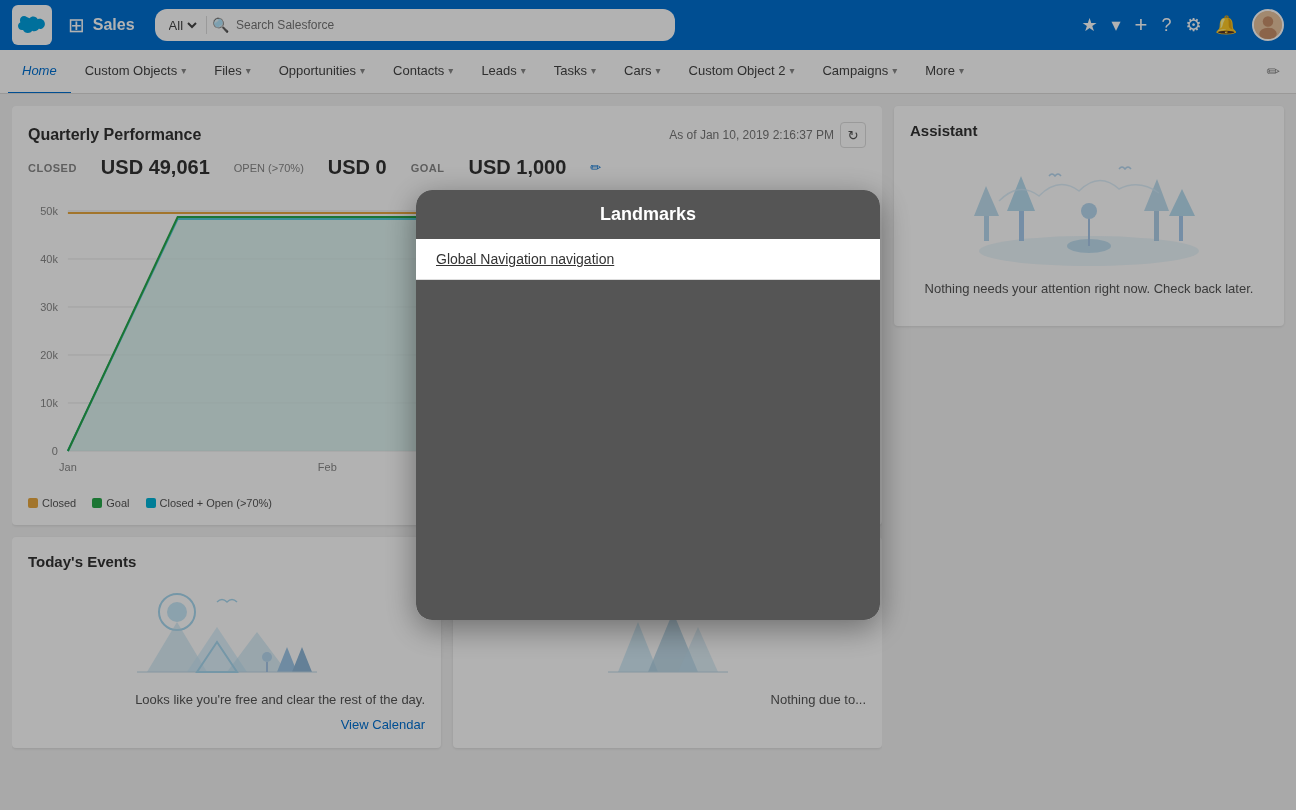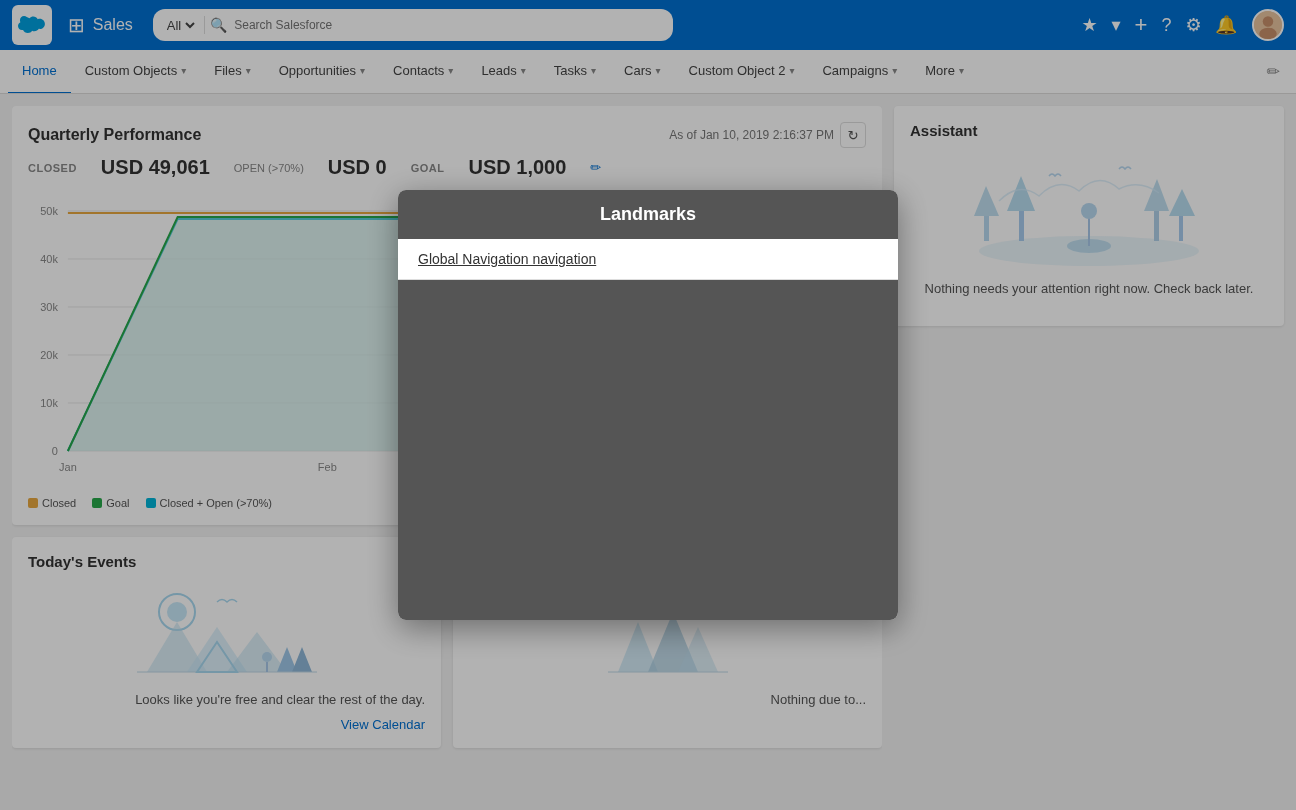--- a/index.html
+++ b/index.html
@@ -25,21 +25,21 @@
     .top-bar-logo svg { width: 28px; height: 28px; }
     .grid-icon {
       color: white;
       font-size: 20px;
       cursor: pointer;
       margin-left: 8px;
     }
     .app-name {
       color: white;
       font-size: 16px;
-      font-weight: 400;
+      font-weight: 700;
       margin-right: 12px;
     }
     .search-bar {
       display: flex;
       align-items: center;
       background: white;
       border-radius: 12px;
       flex: 1;
       max-width: 520px;
       height: 32px;
@@ -105,20 +105,21 @@
       font-weight: 500;
       color: #444;
       cursor: pointer;
       white-space: nowrap;
       border-bottom: 2px solid transparent;
       gap: 4px;
     }
     .nav-item.active {
       color: #0070d2;
       border-bottom: 2px solid #0070d2;
+      font-style: italic;
     }
     .nav-chevron { font-size: 10px; color: #888; }
     .nav-edit-icon {
       margin-left: auto;
       font-size: 16px;
       color: #888;
       cursor: pointer;
       padding: 0 8px;
     }
 
@@ -302,23 +303,23 @@
       width: 100%;
       height: 100%;
       background: rgba(0,0,0,0.3);
       z-index: 1000;
       display: flex;
       align-items: center;
       justify-content: center;
     }
     .modal {
       background: white;
-      border-radius: 8px;
+      border-radius: 16px;
       overflow: hidden;
-      width: 500px;
+      width: 464px;
       box-shadow: 0 8px 32px rgba(0,0,0,0.4);
     }
     .modal-header {
       background: #555;
       color: white;
       padding: 14px 20px;
       font-size: 18px;
       font-weight: 600;
       text-align: center;
     }

